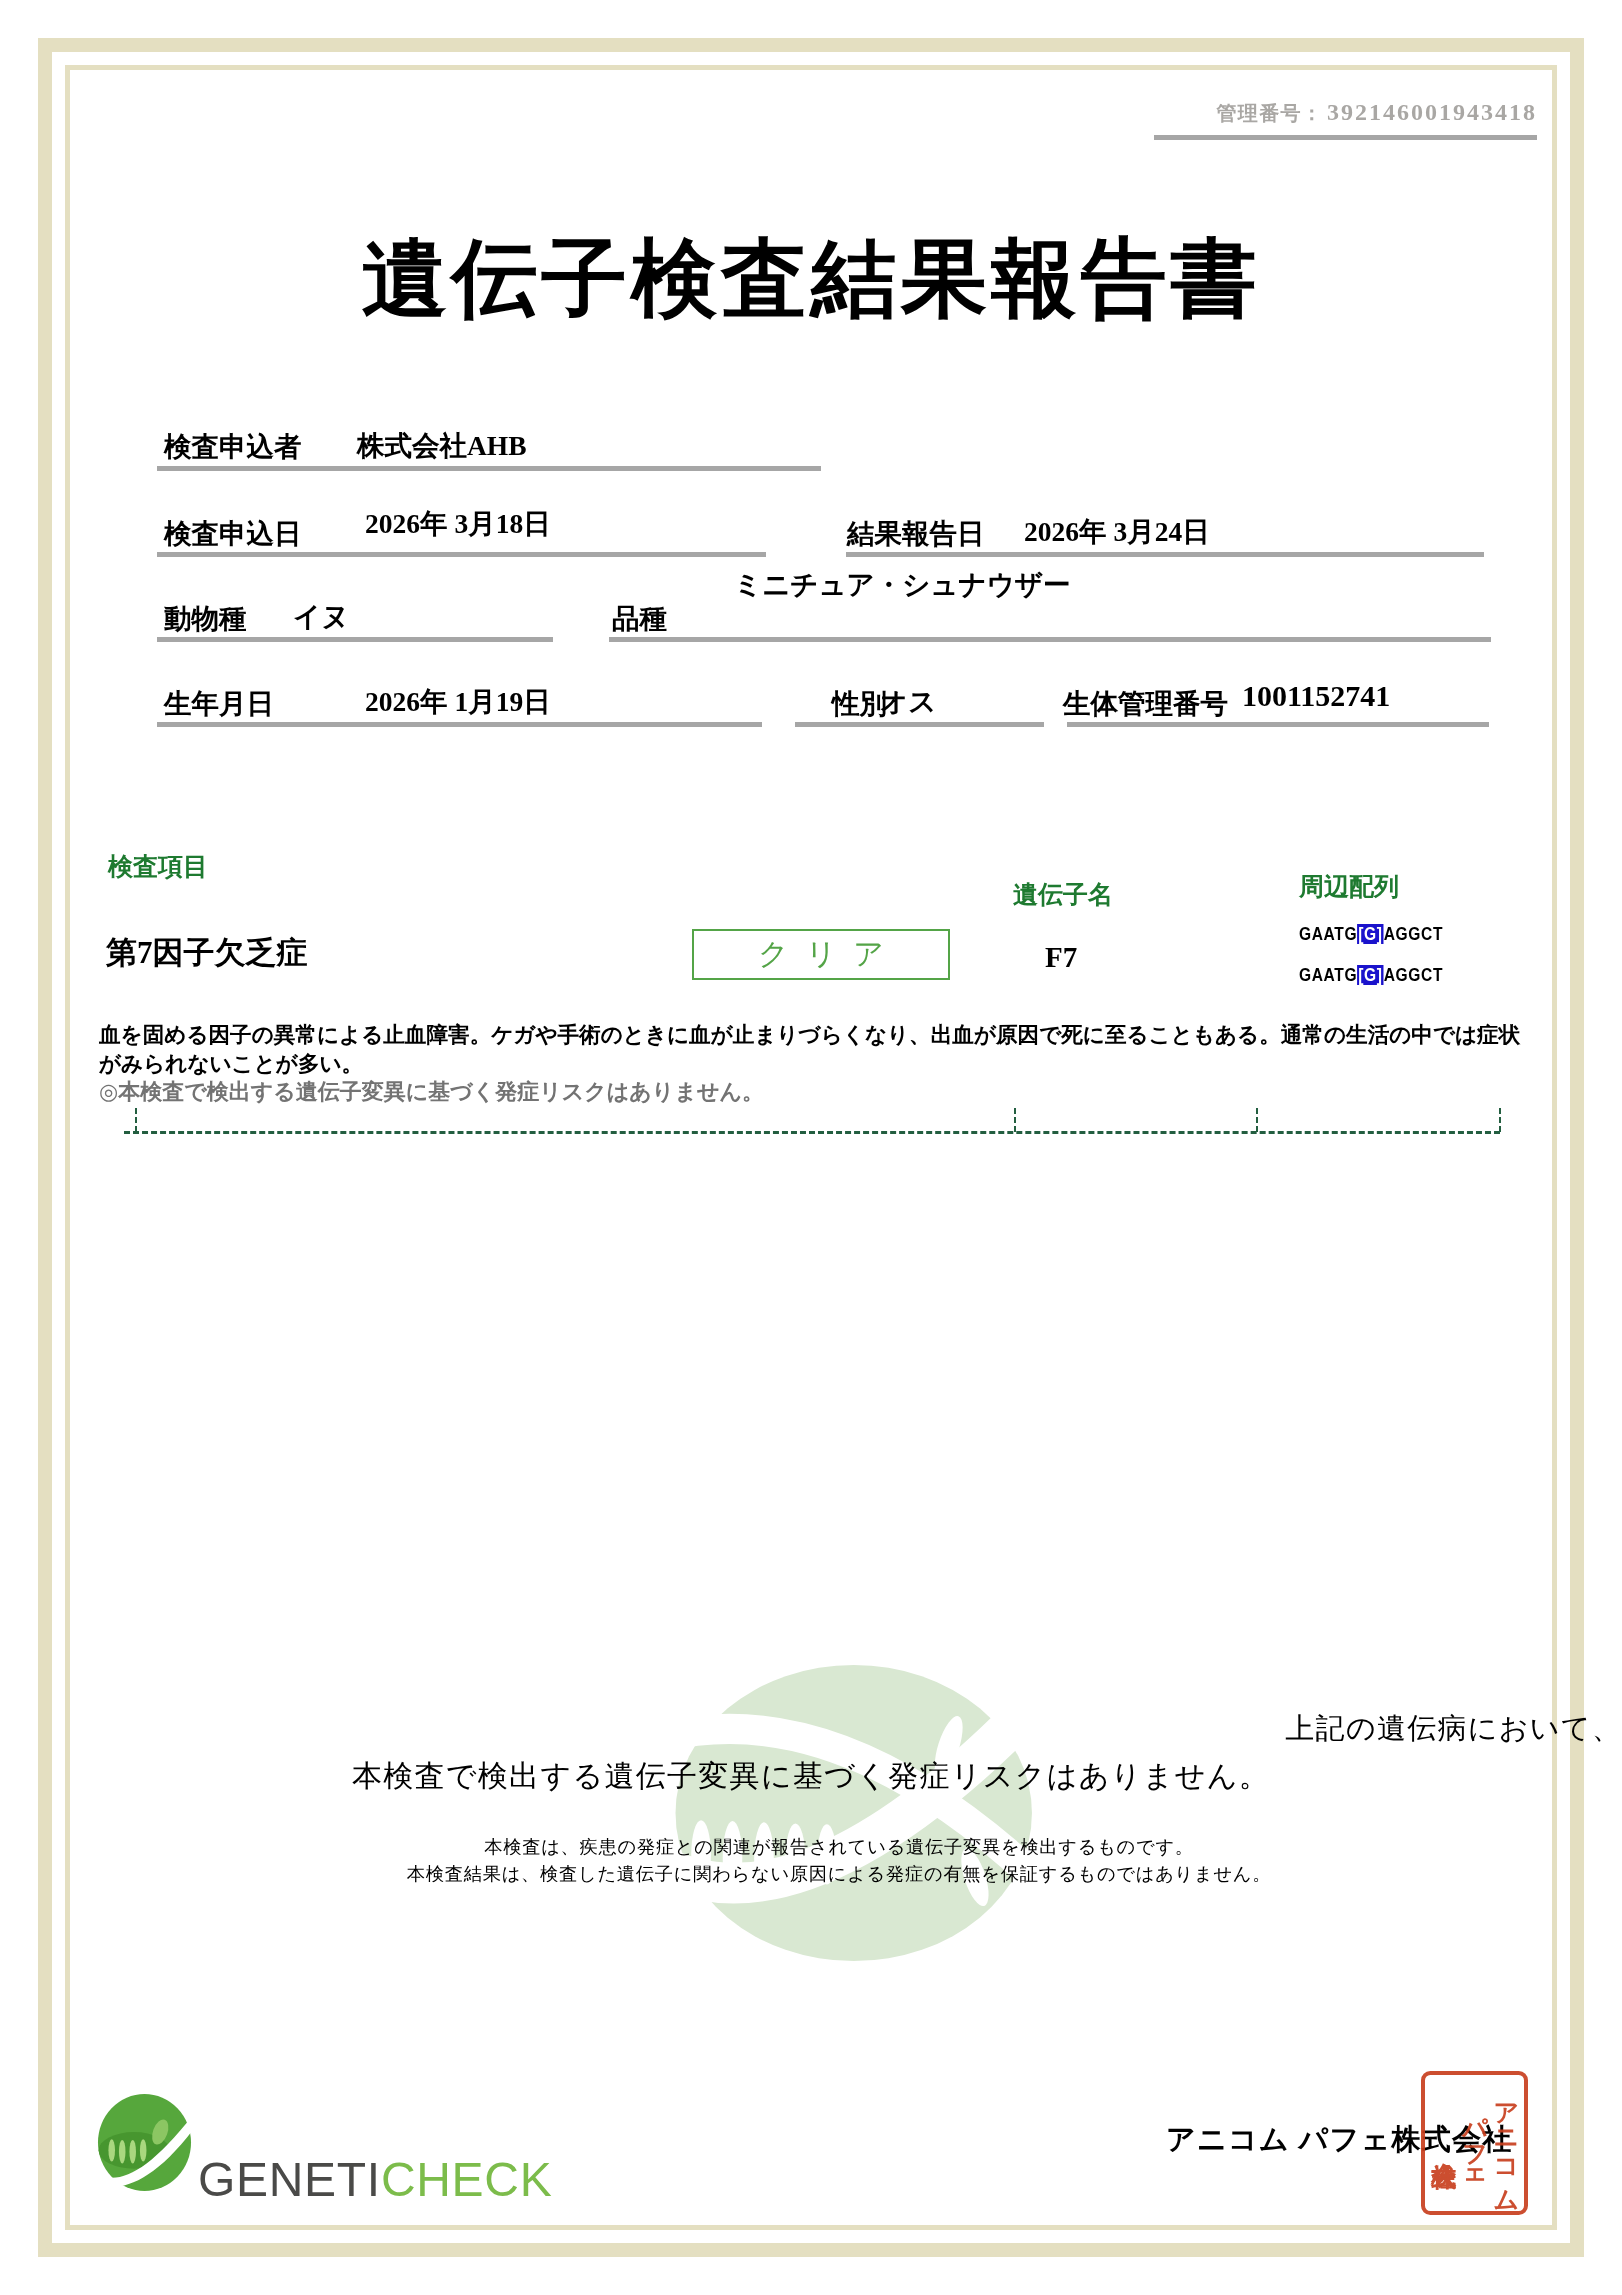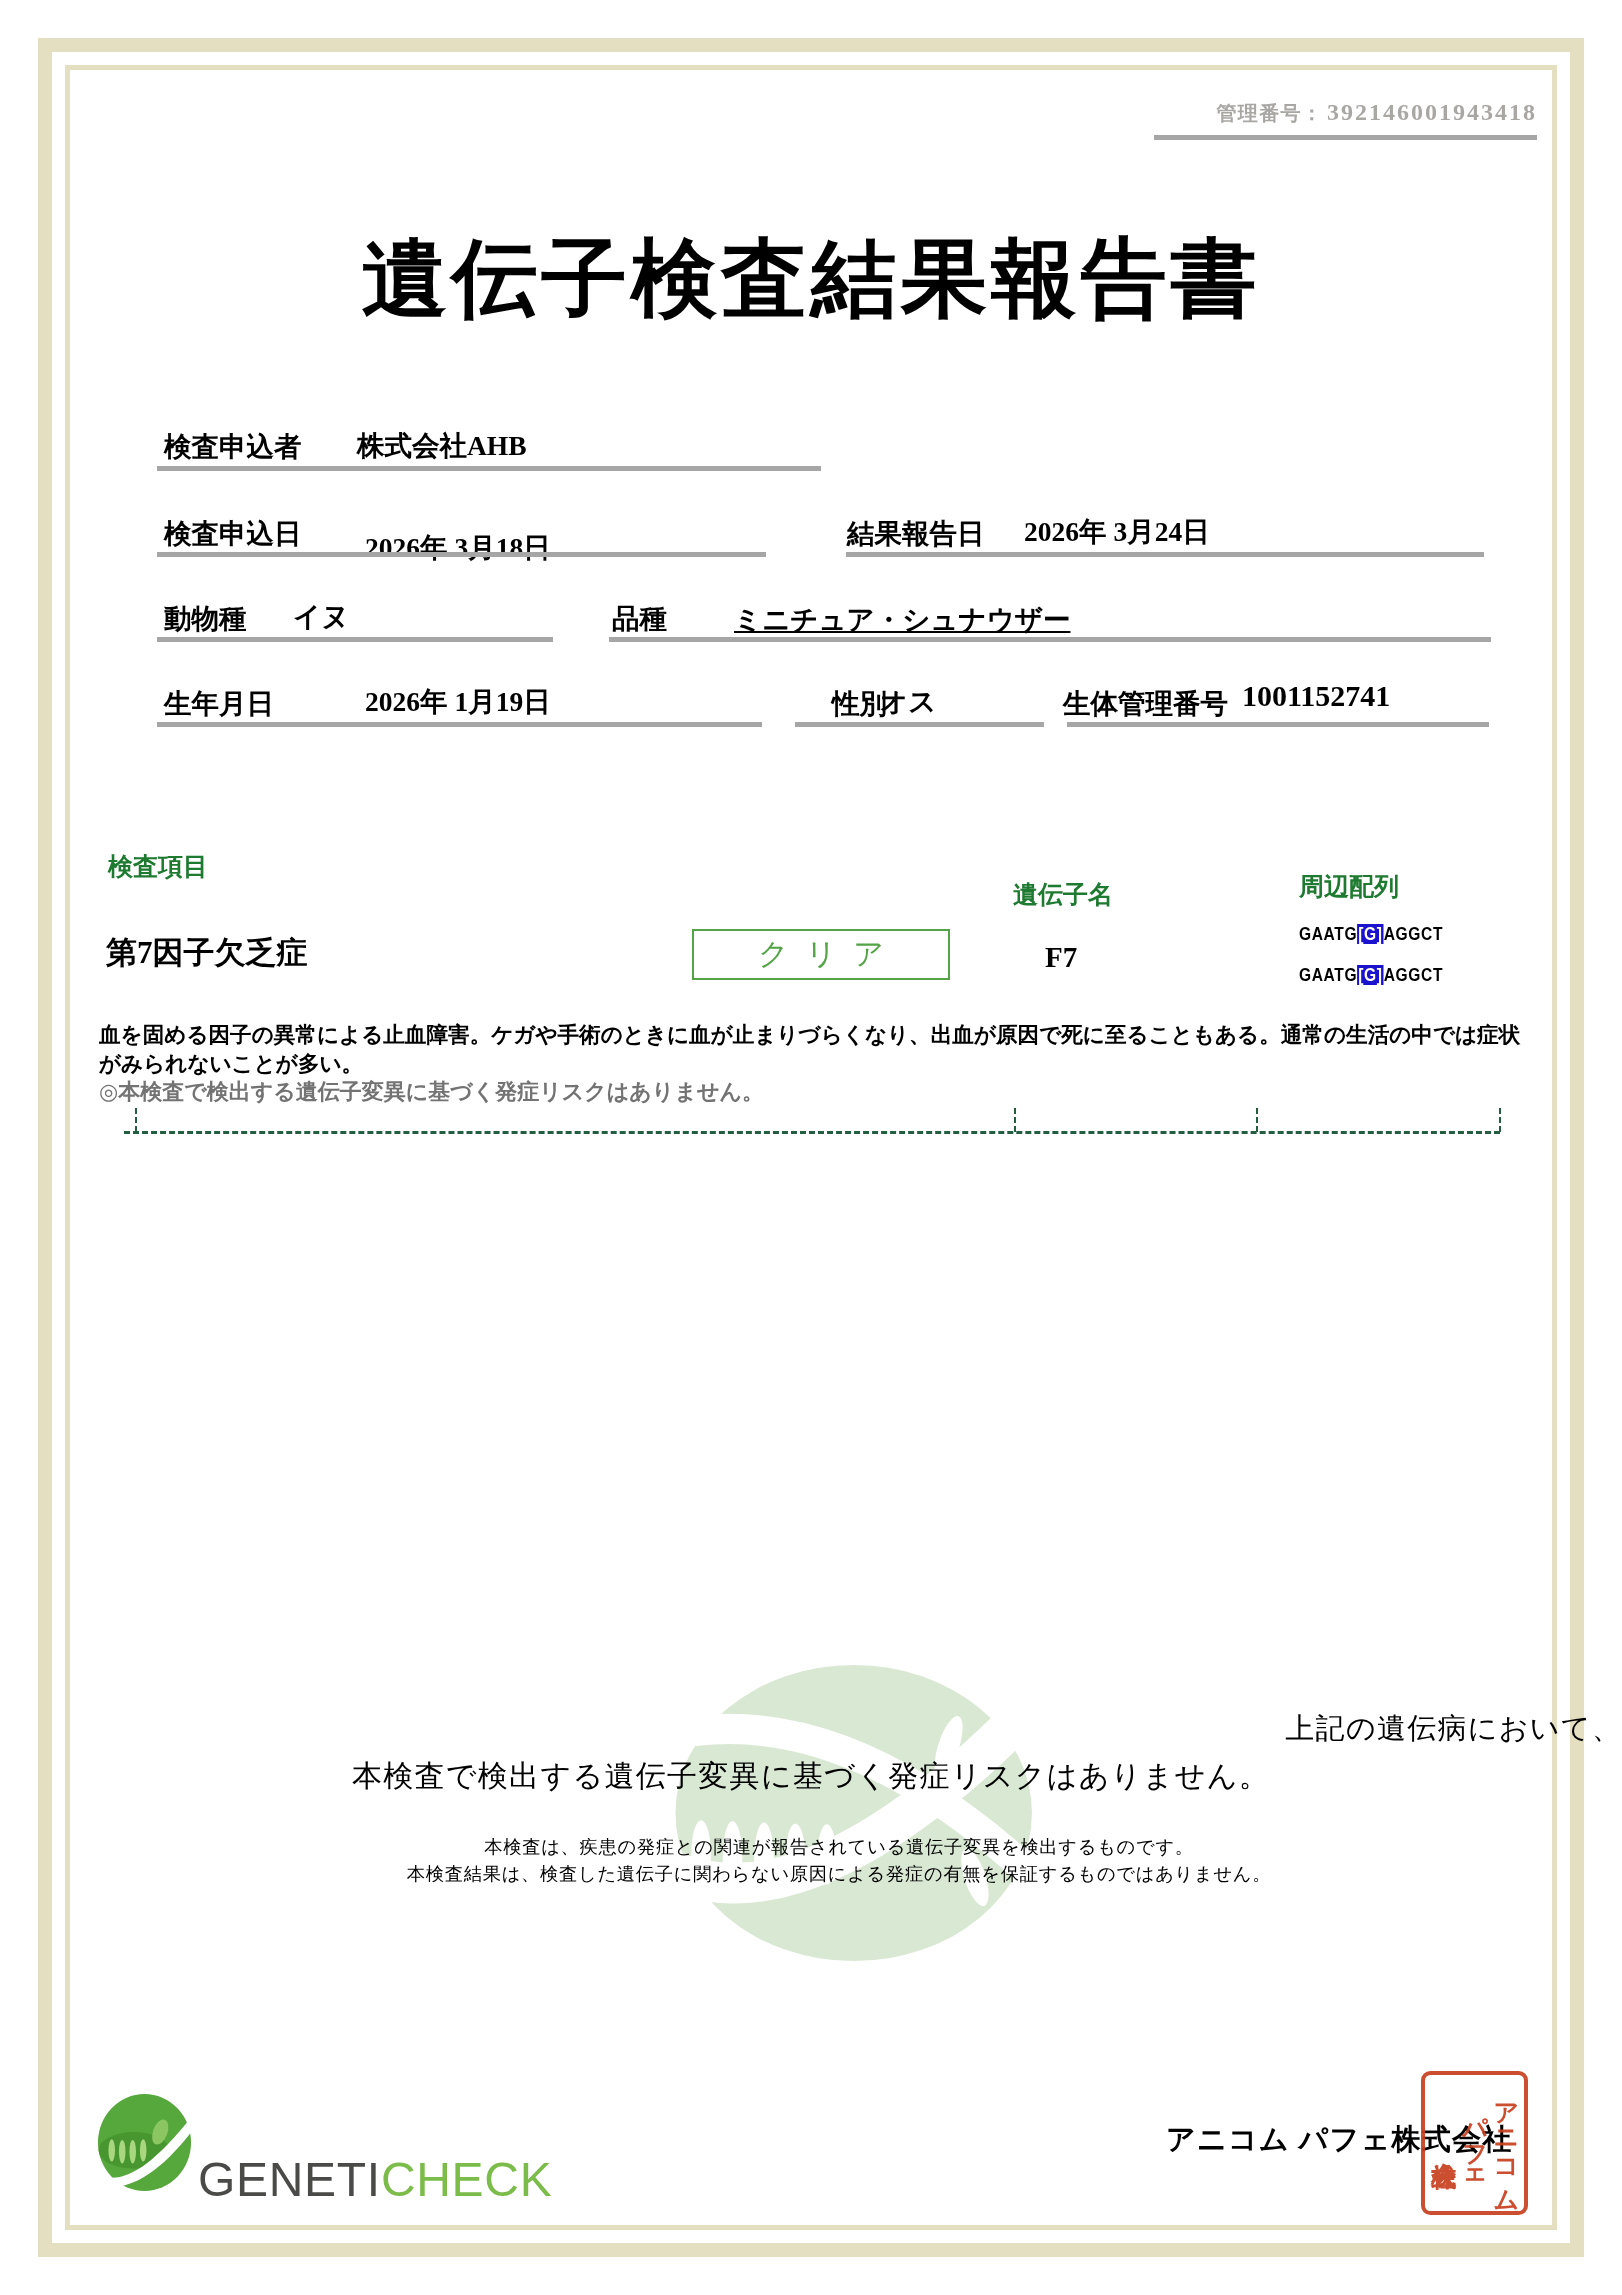--- a/index.html
+++ b/index.html
@@ -75,31 +75,31 @@
   </div>
   <div class="abs gray-line" style="left:1154px;top:135px;width:383px;"></div>
 
   <div class="abs title" style="top:221px;left:0;">遺伝子検査結果報告書</div>
 
   <div class="abs lbl" style="left:164px;top:429px;">検査申込者</div>
   <div class="abs val" style="left:357px;top:428px;">株式会社AHB</div>
   <div class="abs uline" style="left:157px;top:466px;width:664px;"></div>
 
   <div class="abs lbl" style="left:164px;top:516px;">検査申込日</div>
-  <div class="abs val" style="left:365px;top:530px;">2026年 3月18日</div>
+  <div class="abs val" style="left:365px;top:506px;">2026年 3月18日</div>
   <div class="abs uline" style="left:157px;top:552px;width:609px;"></div>
   <div class="abs lbl" style="left:847px;top:516px;">結果報告日</div>
   <div class="abs val" style="left:1024px;top:514px;">2026年 3月24日</div>
   <div class="abs uline" style="left:846px;top:552px;width:638px;"></div>
 
   <div class="abs lbl" style="left:164px;top:601px;">動物種</div>
   <div class="abs val" style="left:293px;top:599px;">イヌ</div>
   <div class="abs uline" style="left:157px;top:637px;width:396px;"></div>
   <div class="abs lbl" style="left:612px;top:601px;">品種</div>
-  <div class="abs val" style="left:734px;top:602px;text-decoration:underline;">ミニチュア・シュナウザー</div>
+  <div class="abs val" style="left:734px;top:567px;">ミニチュア・シュナウザー</div>
   <div class="abs uline" style="left:609px;top:637px;width:882px;"></div>
 
   <div class="abs lbl" style="left:164px;top:686px;">生年月日</div>
   <div class="abs val" style="left:365px;top:684px;">2026年 1月19日</div>
   <div class="abs uline" style="left:157px;top:722px;width:605px;"></div>
   <div class="abs lbl" style="left:832px;top:686px;">性別</div>
   <div class="abs val" style="left:880px;top:684px;">オス</div>
   <div class="abs uline" style="left:795px;top:722px;width:249px;"></div>
   <div class="abs lbl" style="left:1063px;top:686px;">生体管理番号</div>
   <div class="abs val" style="left:1242px;top:679px;font-size:30px;">1001152741</div>

